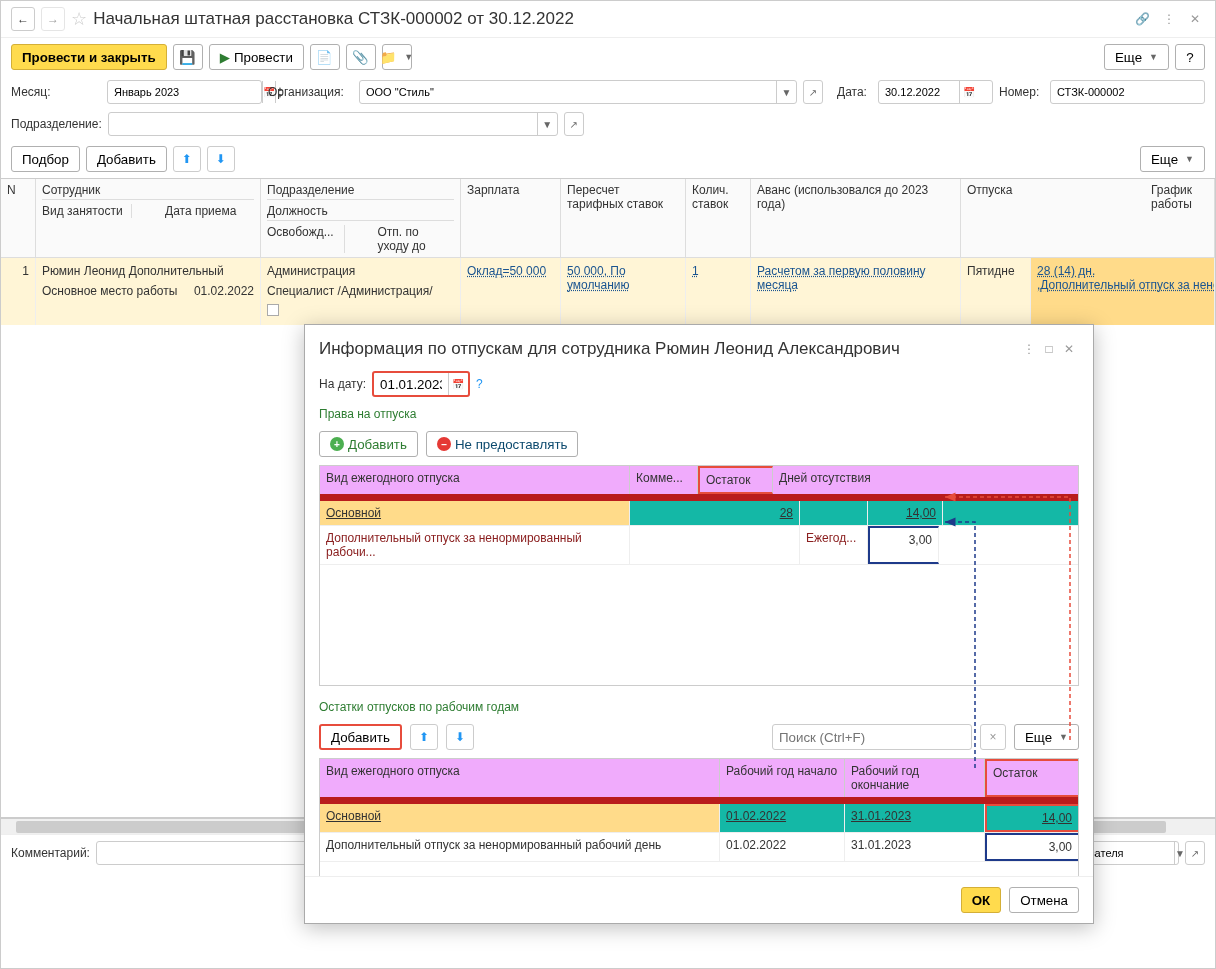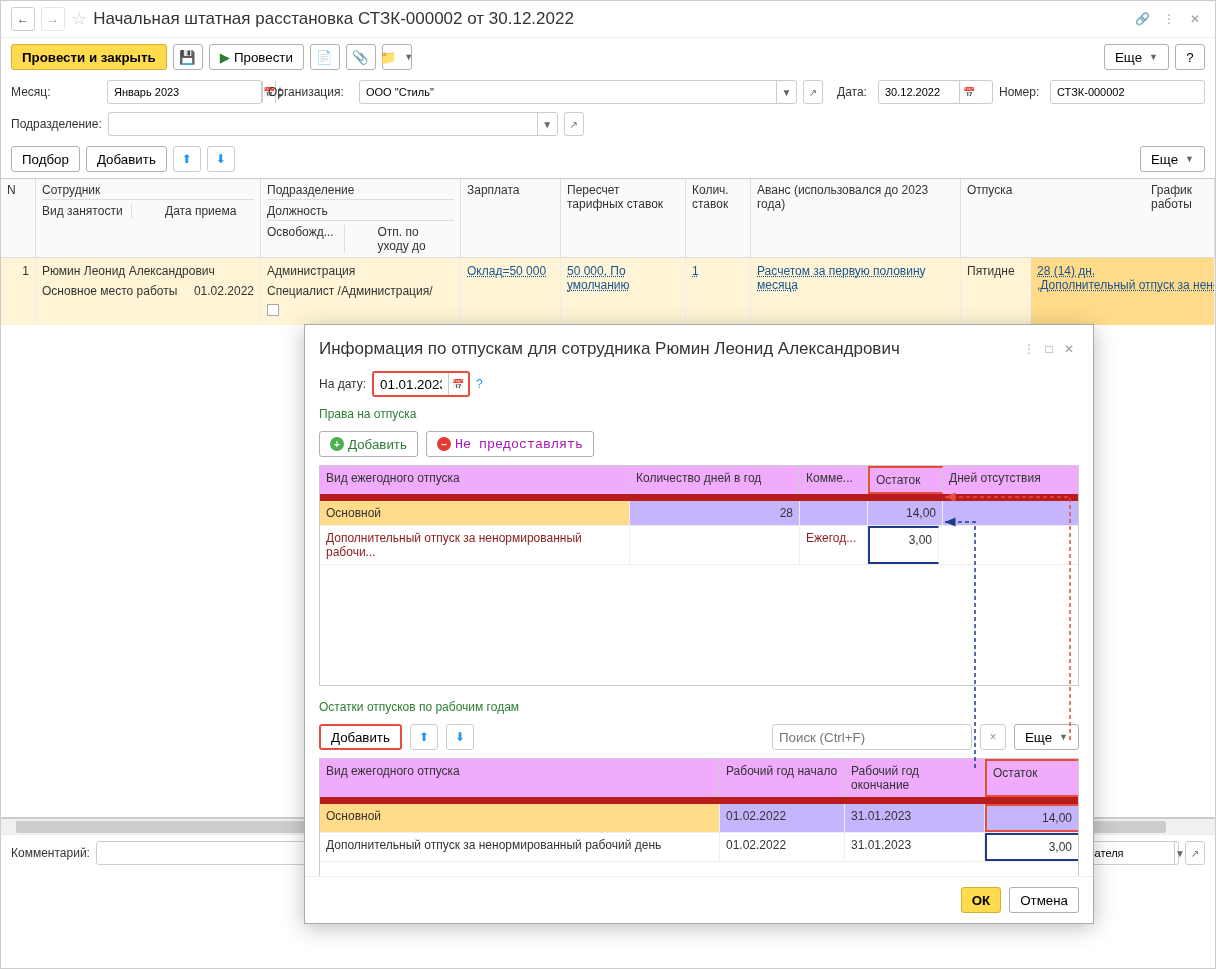--- a/index.html
+++ b/index.html
@@ -42,27 +42,27 @@
 .dialog { position: absolute; left: 303px; top: 323px; width: 790px; height: 600px; background: #fff; border: 1px solid #aaa; box-shadow: 0 4px 20px rgba(0,0,0,0.25); display: flex; flex-direction: column; }
 .dlg-title { display: flex; align-items: center; padding: 14px 14px 8px 14px; }
 .dlg-title-text { font-size: 17px; flex: 1; }
 .dlg-body { padding: 0 14px; flex: 1; display: flex; flex-direction: column; overflow: hidden; }
 .dlg-row { display: flex; align-items: center; gap: 6px; padding: 4px 0; }
 .date-wrap { border: 2px solid #e74c3c; border-radius: 3px; display: flex; align-items: center; height: 26px; }
 .date-wrap input { border: none; outline: none; padding: 2px 6px; width: 74px; }
 .section-title { color: #2e7d32; padding: 6px 0; }
 .dlg-toolbar { display: flex; gap: 8px; padding: 4px 0 8px 0; }
 .btn-green { color: #2e7d32; }
-.btn-red { color: #a21caf; font-family: Liberation Mono, monospace; }
+.btn-red { color: #0c4a6e; }
 .dlg-grid { border: 1px solid #ccc; }
 .dlg-gh { display: flex; background: #f0abfc; border-bottom: 7px solid #b91c1c; }
 .dlg-gh > div { border-right: 1px solid #ccc; padding: 5px 6px; }
 .dlg-gr { display: flex; border-bottom: 1px solid #eee; }
 .dlg-gr > div { border-right: 1px solid #eee; padding: 5px 6px; }
-.dlg-gr.sel { background: #c4b5fd; }
+.dlg-gr.sel { background: #14b8a6; text-decoration: underline; }
 .dlg-gr.sel > div:first-child { background: #ffdb8a; }
 .dlg-grid-body { height: 120px; background: #fff; }
 .right { text-align: right; }
 .hl-red { border: 2px solid #e74c3c; }
 .hl-blue { border: 2px solid #1e3a8a; }
 .dlg-footer { display: flex; justify-content: flex-end; gap: 8px; padding: 10px 14px; border-top: 1px solid #eee; }
 .btn-ok { background: #ffdb4d; border-color: #d4af37; font-weight: bold; }
 .search-input { border: 1px solid #ccc; border-radius: 3px; height: 26px; padding: 2px 6px; width: 200px; color: #999; }
 .clear-x { width: 26px; height: 26px; border: 1px solid #ccc; border-radius: 3px; display: flex; align-items: center; justify-content: center; cursor: pointer; color: #999; }
 .circle { display: inline-flex; width: 14px; height: 14px; border-radius: 50%; align-items: center; justify-content: center; color: #fff; font-size: 10px; font-weight: bold; }
@@ -177,21 +177,21 @@
       <div class="gh-col" style="width:65px">Колич. ставок</div>
       <div class="gh-col" style="width:210px">Аванс (использовался до 2023 года)</div>
       <div class="gh-col" style="flex:1;border-right:none">Отпуска</div>
       <div class="gh-col" style="width:70px">График работы</div>
     </div>
 
     <div class="grid-body">
       <div class="grid-row">
         <div class="gr-cell right" style="width:35px">1</div>
         <div class="gr-cell" style="width:225px">
-          <div>Рюмин Леонид Александрович</div>
+          <div>Рюмин Леонид Дополнительный</div>
           <div style="display:flex;margin-top:6px">
             <span style="flex:1">Основное место работы</span>
             <span>01.02.2022</span>
           </div>
         </div>
         <div class="gr-cell" style="width:200px">
           <div>Администрация</div>
           <div style="margin-top:6px">Специалист /Администрация/</div>
           <div style="margin-top:6px"><span class="checkbox-box"></span></div>
         </div>
@@ -261,21 +261,20 @@
           </button>
         <button class="btn">
             <span class="circle red">–</span>
             <span class="btn-red">Не предоставлять</span>
           </button>
       </div>
 
       <div class="dlg-grid">
         <div class="dlg-gh">
           <div style="width:310px">Вид ежегодного отпуска</div>
-          <div style="width:170px">Количество дней в год</div>
           <div style="width:68px">Комме...</div>
           <div style="width:75px" class="hl-red">Остаток</div>
           <div style="flex:1;border-right:none">Дней отсутствия</div>
         </div>
         <div class="dlg-gr sel">
           <div style="width:310px">Основной</div>
           <div style="width:170px" class="right">28</div>
           <div style="width:68px"></div>
           <div style="width:75px" class="right">14,00</div>
           <div style="flex:1;border-right:none"></div>

